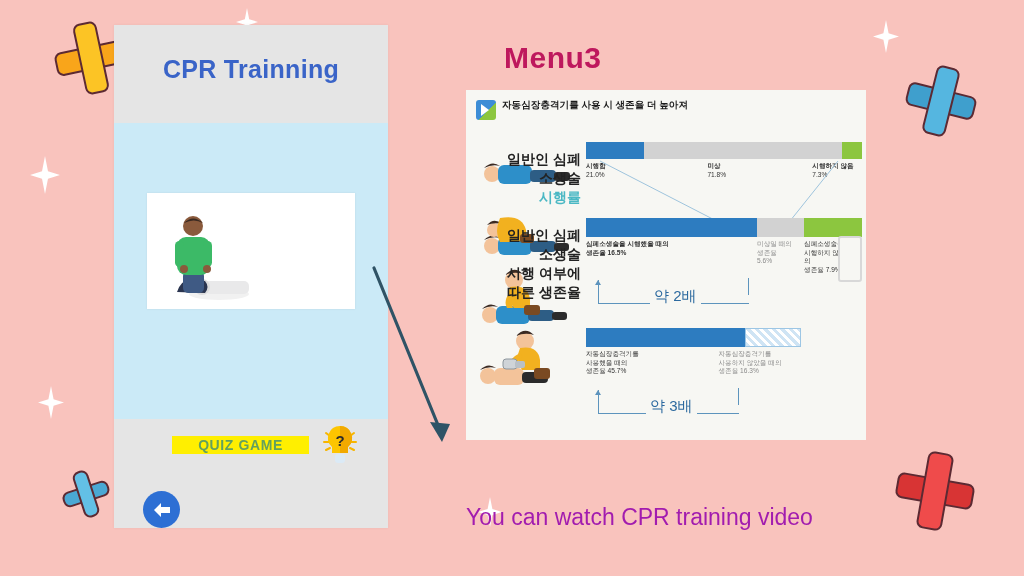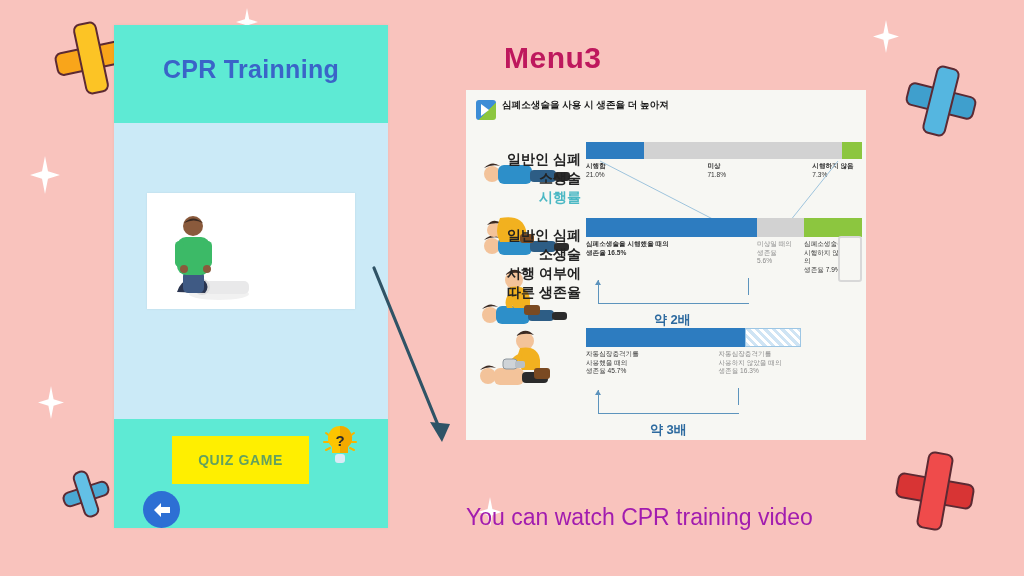--- a/index.html
+++ b/index.html
@@ -23,35 +23,35 @@
   
   .sparkle{
     position:absolute;background:#fff;
     clip-path:polygon(50% 0%,60% 40%,100% 50%,60% 60%,50% 100%,40% 60%,0% 50%,40% 40%);
     filter:drop-shadow(0 0 1.2px #5c2a33) drop-shadow(0 0 1px #5c2a33);
   }
 
   
   .phone{
     position:absolute;left:114px;top:25px;width:274px;height:503px;
-    background:#5eead4;box-shadow:0 0 3px rgba(0,0,0,.06);
+    background:#e5e5e5;box-shadow:0 0 3px rgba(0,0,0,.06);
   }
   .phone-title{
     text-align:center;font-size:25px;font-weight:bold;color:#3a64c8;
     letter-spacing:.3px;padding-top:30px;
   }
   .phone-stage{
     position:absolute;left:0;top:98px;width:100%;height:296px;background:#cbeaf7;
   }
   .video-card{
     position:absolute;left:33px;top:70px;width:208px;height:116px;
     background:#ffffff;box-shadow:0 0 2px rgba(0,0,0,.08);overflow:hidden;
   }
   .quiz-btn{
-    position:absolute;left:58px;top:411px;width:137px;height:48px;
+    position:absolute;left:58px;top:411px;width:137px;height:18px;
     background:#ffef00;border:none;display:flex;align-items:center;justify-content:center;
     font-size:14px;font-weight:bold;color:#63a15e;letter-spacing:.6px;cursor:pointer;
   }
   .bulb{position:absolute;left:206px;top:398px;width:40px;height:48px;}
   .back-btn{
     position:absolute;left:29px;top:466px;width:37px;height:37px;border-radius:50%;
     background:#2d6fd4;display:flex;align-items:center;justify-content:center;cursor:pointer;
   }
 
   
@@ -100,21 +100,21 @@
   .seg.blue{background:#2d7cc0;}
   .seg.gray{background:#d2d2d2;}
   .seg.green{background:#8cc63f;}
   .seg.hatch{
     background:repeating-linear-gradient(45deg,#cfe4f4 0 3px,#ffffff 3px 6px);
     border:1px solid #9dc6e4;box-sizing:border-box;
   }
   .legend{position:relative;height:40px;font-size:6.6px;color:#333;line-height:1.3;}
   .legend div{position:absolute;top:3px;}
   .legend b{display:block;font-weight:bold;}
-  .multi{font-size:13px;font-weight:bold;color:#2d6a9f;margin-top:24px;}
+  .multi{font-size:15px;font-weight:normal;color:#2d6a9f;}
   .brace{position:absolute;border:1px solid #5d94bd;border-top:none;height:9px;}
   .up-arrow{position:absolute;width:1px;height:14px;background:#5d94bd;}
   .up-arrow:before{
     content:"";position:absolute;left:-3px;top:0;
     border-bottom:5px solid #5d94bd;border-left:3.5px solid transparent;border-right:3.5px solid transparent;
   }
   .conn{position:absolute;}
   .sidebox{
     position:absolute;right:4px;top:146px;width:20px;height:42px;
     border:2px solid #d8d8d8;border-radius:3px;background:#f7f7f3;
@@ -205,21 +205,21 @@
   </svg>
 
   <div class="menu-title">Menu3</div>
   <div class="caption">You can watch CPR training video</div>
 
   <div class="info">
 
     <div class="info-head">
       <div class="head-badge"></div>
       <div class="head-text">
-        <div>심폐소생술을 사용 시 생존율 더 높아져</div>
+        <div>자동심장충격기를 사용 시 생존율 더 높아져</div>
       </div>
     </div>
 
     <div class="figs">
       <div class="fig">
         <svg width="112" height="60" viewBox="0 0 112 60">
           <circle cx="22" cy="26" r="8" fill="#f3c39a"></circle>
           <path d="M14 20 q8 -8 16 -2 q-8 -2 -16 2z" fill="#3b2a22"></path>
           <rect x="28" y="17" width="34" height="19" rx="6" fill="#2d8fc9"></rect>
           <rect x="60" y="22" width="26" height="12" rx="4" fill="#2d5d85"></rect>

